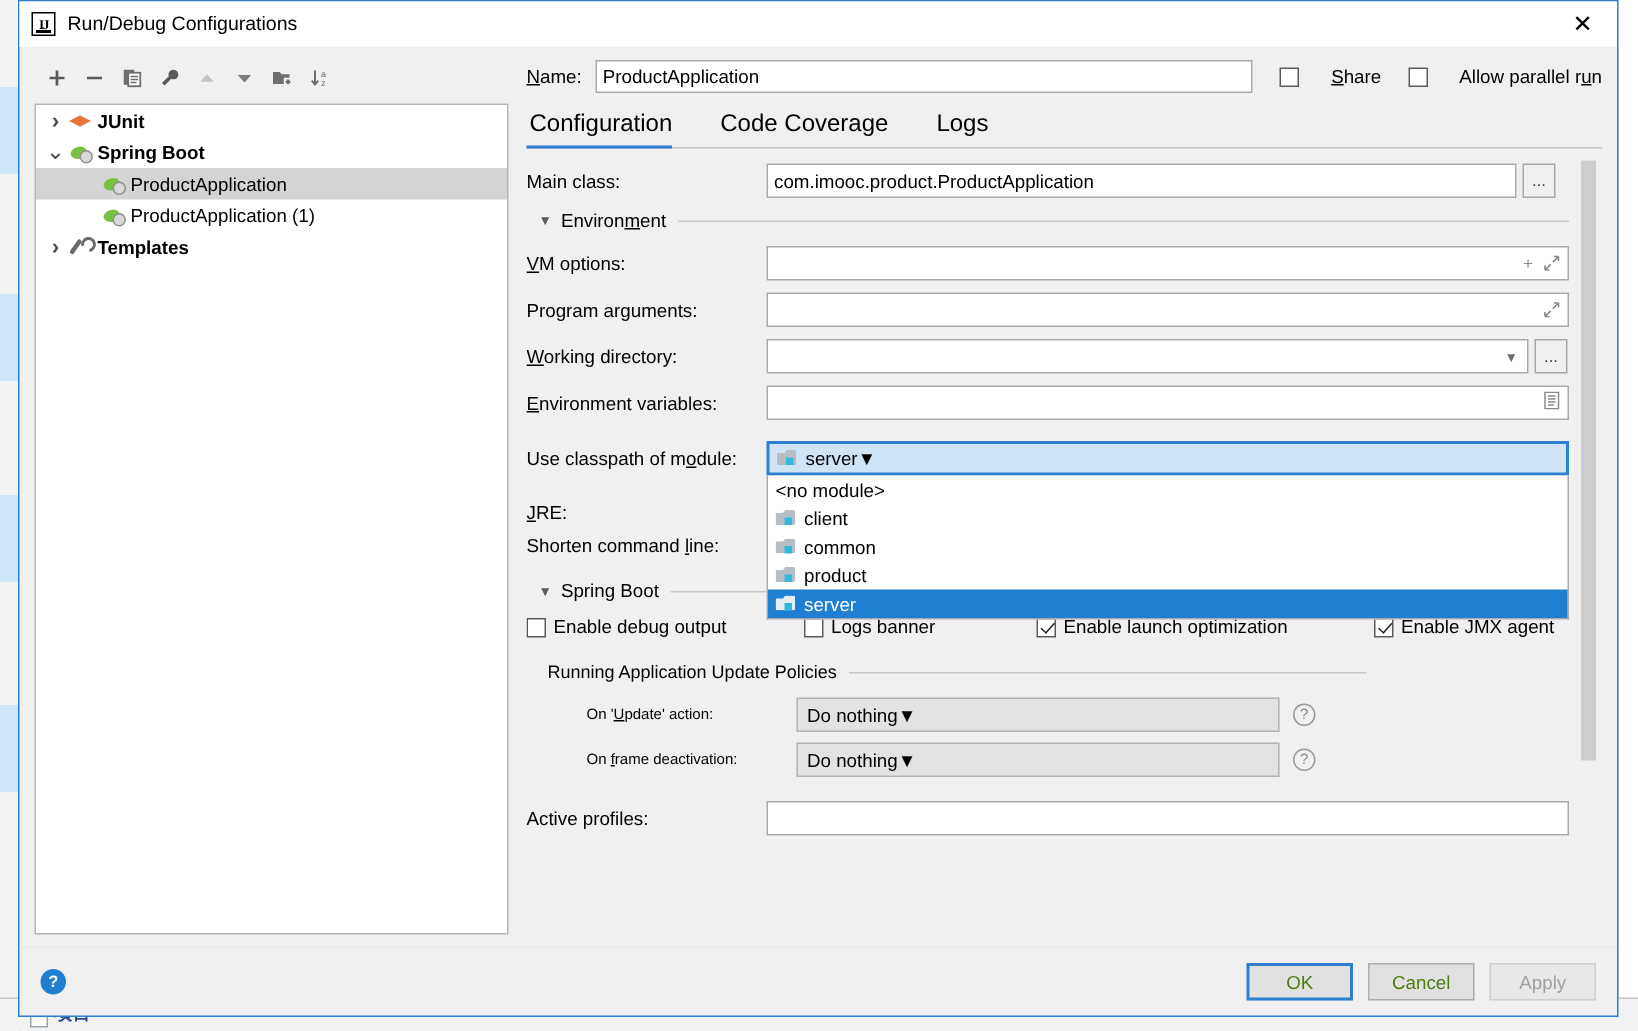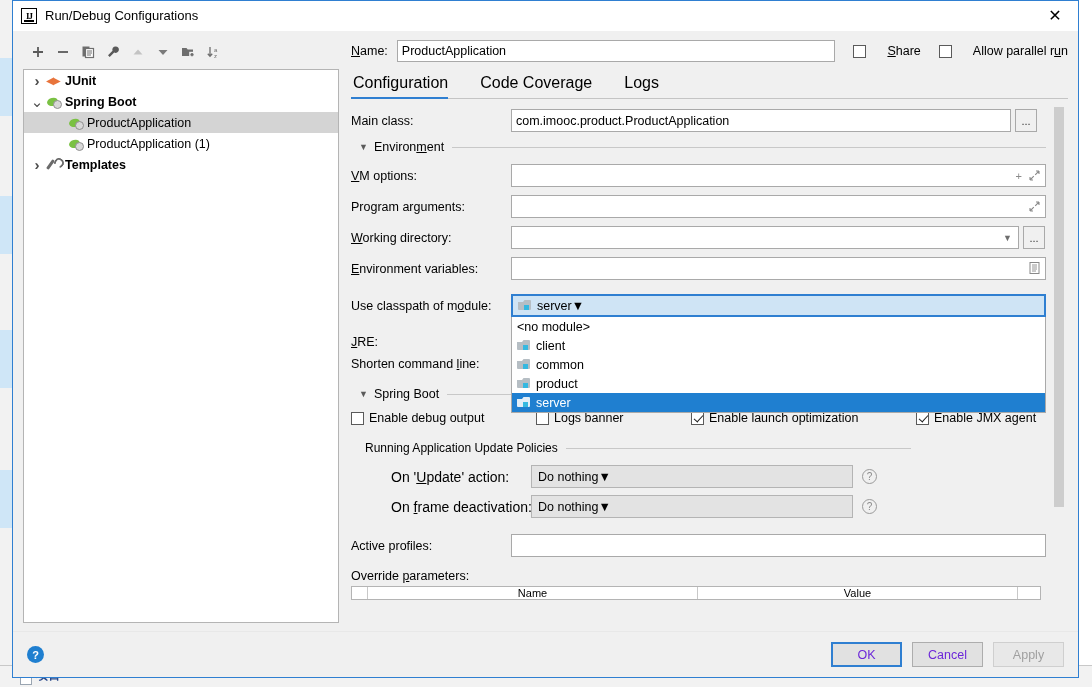--- a/index.html
+++ b/index.html
@@ -278,21 +278,21 @@
   .cb-item { display: flex; align-items: center; white-space: nowrap; }
   .cb-item .lbl2 { font-size: 12.5px; color: #000; }
 
   .sub-hdr {
     display: flex; align-items: center; margin: 4px 0 10px 14px;
   }
   .sub-hdr .stitle { font-size: 12px; color: #000; white-space: nowrap; }
   .sub-hdr .rule { width: 345px; height: 1px; background: #c8c8c8; margin-left: 8px; }
 
   .policy-row { display: flex; align-items: center; margin-bottom: 7px; padding-left: 40px; }
-  .policy-label { width: 140px; min-width: 140px; text-align: left; font-size: 14px; }
+  .policy-label { width: 140px; min-width: 140px; text-align: left; font-size: 10px; }
   .policy-combo {
     width: 322px; height: 23px; background: #e3e3e3;
     border: 1px solid #b4b4b4; display: flex; align-items: center;
     padding-left: 6px; font-size: 12.5px; position: relative;
   }
   .help-ico {
     width: 15px; height: 15px; margin-left: 9px; border-radius: 50%;
     border: 1px solid #9a9a9a; color: #8a8a8a; font-size: 10px;
     display: flex; align-items: center; justify-content: center;
     cursor: default; flex: none;
@@ -331,21 +331,21 @@
   }
   #help-btn {
     width: 17px; height: 17px; border-radius: 50%;
     background: #1f7fd0; color: #fff; font-size: 11px; font-weight: bold;
     display: flex; align-items: center; justify-content: center; cursor: default;
   }
   #footer-spacer { flex: 1; }
   .dlg-btn {
     min-width: 71px; height: 25px; margin-left: 10px;
     border: 1px solid #adadad; background: #e1e1e1;
-    font-size: 12.5px; color: #6d28d9; cursor: default;
+    font-size: 12.5px; color: #4d7c0f; cursor: default;
     display: flex; align-items: center; justify-content: center;
     font-family: "Liberation Sans", sans-serif;
   }
   .dlg-btn.primary { border: 2px solid #2f7fd1; background: #e1e1e1; }
   .dlg-btn.disabled { color: #a0a0a0; background: #e8e8e8; border-color: #cfcfcf; }
 </style>
 </head>
 <body>
 
 <div id="backdrop">
@@ -631,29 +631,20 @@
           <div class="help-ico">?</div>
         </div>
 
         <div class="form-row" style="margin-top:16px">
           <div class="form-label">Active profiles:</div>
           <div class="fld w-full">
             <span></span>
           </div>
         </div>
 
-        <div style="margin-top:12px">
-          <div class="lbl">Override <span class="u">p</span>arameters:</div>
-          <div id="ov-table">
-              <div class="ovh c0"></div>
-              <div class="ovh c1">Name</div>
-              <div class="ovh c2">Value</div>
-              <div class="ovh c3"></div>
-            </div>
-        </div>
 
         <div id="vscroll">
           <div id="vthumb"></div>
         </div>
       </div>
     </div>
   </div>
 
   <div id="footer">
     <div id="help-btn">?</div>

